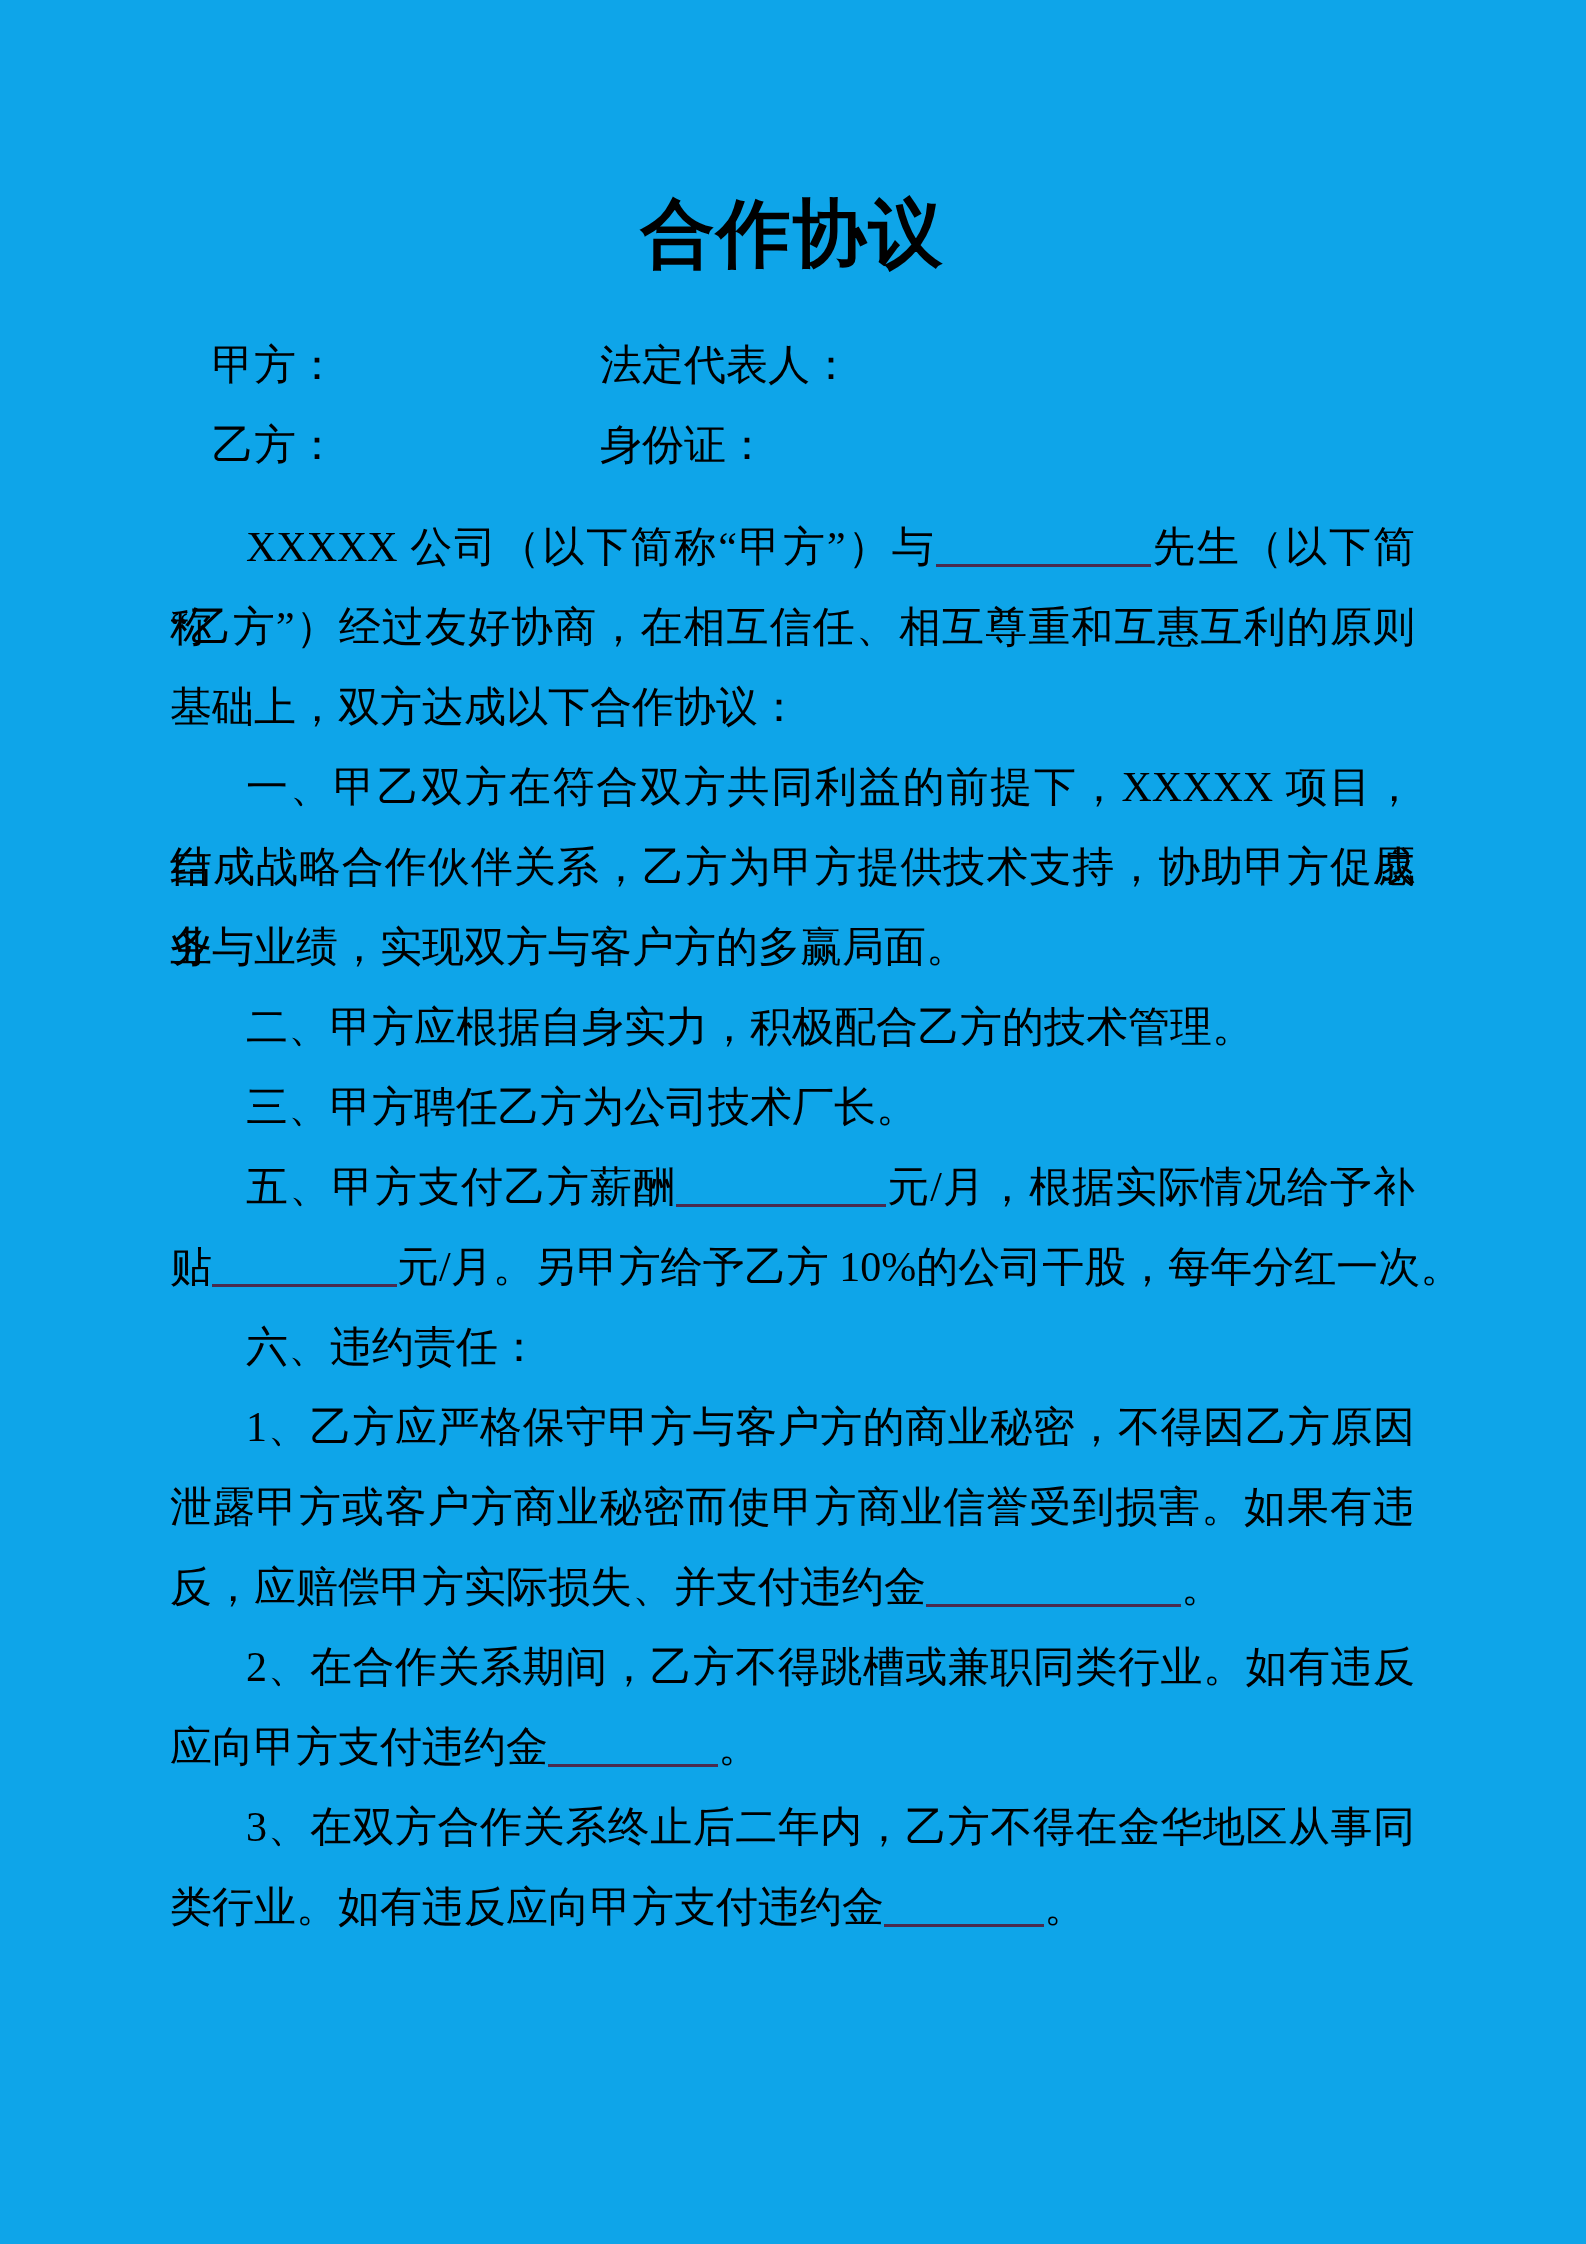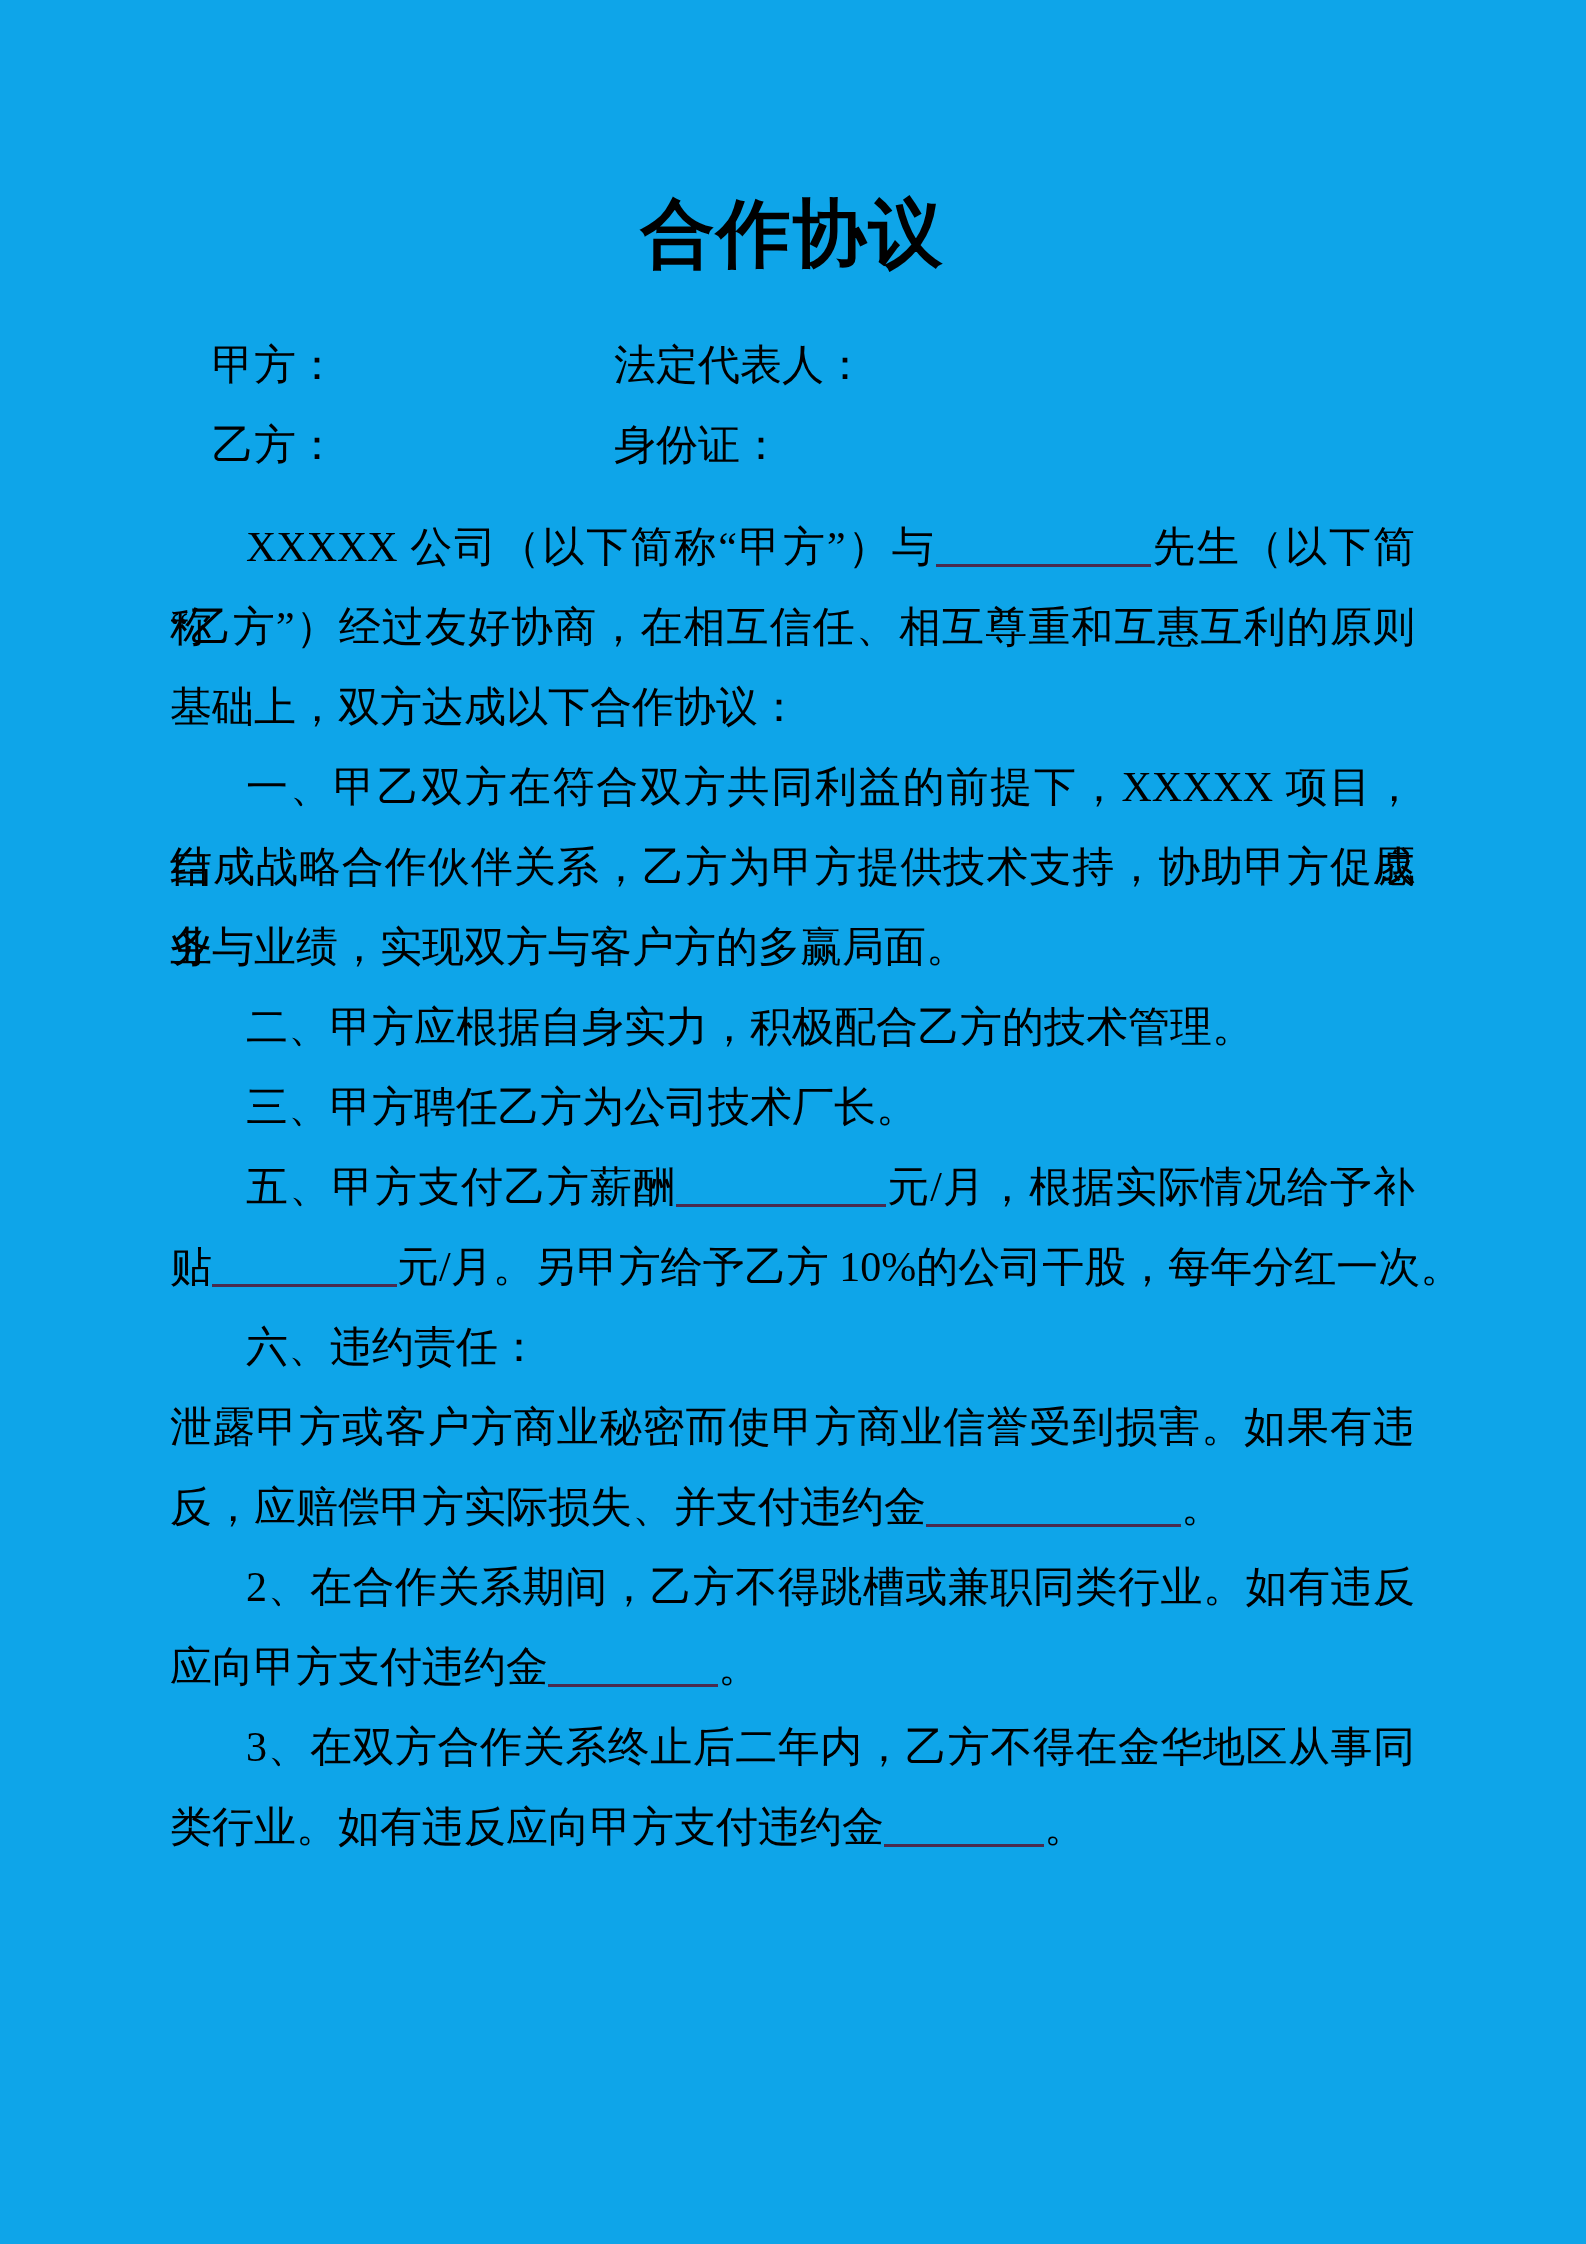--- a/index.html
+++ b/index.html
@@ -22,21 +22,21 @@
     line-height: 98px;
     letter-spacing: 2px;
   }
   .party-row {
     position: relative;
     line-height: 80px;
     font-size: 42px;
     height: 80px;
   }
   .party-left { margin-left: 42px; }
-  .party-right { position: absolute; left: 444px; top: 0; }
+  .party-right { position: absolute; left: 430px; top: 0; }
   .doc-body { margin-top: 22px; }
   .line {
     font-size: 42px;
     line-height: 80px;
     height: 80px;
     white-space: nowrap;
     text-align: left;
   }
   .line.justify {
     white-space: normal;
@@ -74,20 +74,21 @@
       <div class="line justify"><span>“乙方”）经过友好协商，在相互信任、相互尊重和互惠互利的原则</span></div>
       <div class="line"><span>基础上，双方达成以下合作协议：</span></div>
       <div class="line justify indent"><span>一、甲乙双方在符合双方共同利益的前提下，XXXXX 项目，自愿</span></div>
       <div class="line justify"><span>结成战略合作伙伴关系，乙方为甲方提供技术支持，协助甲方促成业</span></div>
       <div class="line"><span>务与业绩，实现双方与客户方的多赢局面。</span></div>
       <div class="line indent"><span>二、甲方应根据自身实力，积极配合乙方的技术管理。</span></div>
       <div class="line indent"><span>三、甲方聘任乙方为公司技术厂长。</span></div>
       <div class="line justify indent"><span>五、甲方支付乙方薪酬</span><span class="blank" style="width: 210px; border-bottom-color: rgb(74, 43, 78);"></span><span>元/月，根据实际情况给予补</span></div>
       <div class="line"><span>贴</span><span class="blank" style="width: 185px; border-bottom-color: rgb(74, 43, 78);"></span><span>元/月。另甲方给予乙方 10%的公司干股，每年分红一次。</span></div>
       <div class="line indent"><span>六、违约责任：</span></div>
+      <div class="line justify indent"><span>1、乙方应严格保守甲方与客户方的商业秘密，不得因乙方原因</span></div>
       <div class="line justify"><span>泄露甲方或客户方商业秘密而使甲方商业信誉受到损害。如果有违</span></div>
       <div class="line"><span>反，应赔偿甲方实际损失、并支付违约金</span><span class="blank" style="width: 255px; border-bottom-color: rgb(74, 43, 78);"></span><span>。</span></div>
       <div class="line justify indent"><span>2、在合作关系期间，乙方不得跳槽或兼职同类行业。如有违反</span></div>
       <div class="line"><span>应向甲方支付违约金</span><span class="blank" style="width: 170px; border-bottom-color: rgb(74, 43, 78);"></span><span>。</span></div>
       <div class="line justify indent"><span>3、在双方合作关系终止后二年内，乙方不得在金华地区从事同</span></div>
       <div class="line"><span>类行业。如有违反应向甲方支付违约金</span><span class="blank" style="width: 160px; border-bottom-color: rgb(74, 43, 78);"></span><span>。</span></div>
     </div>
 
 </div>
 

